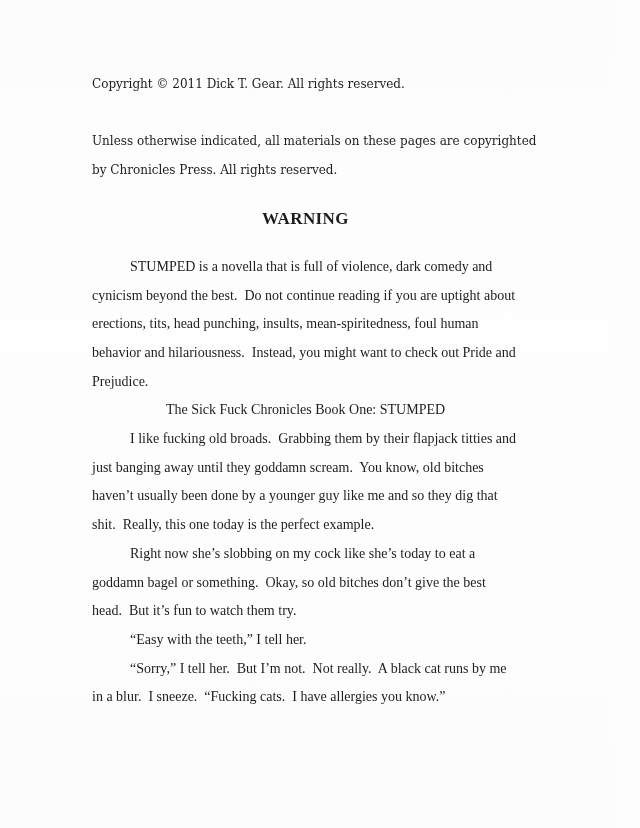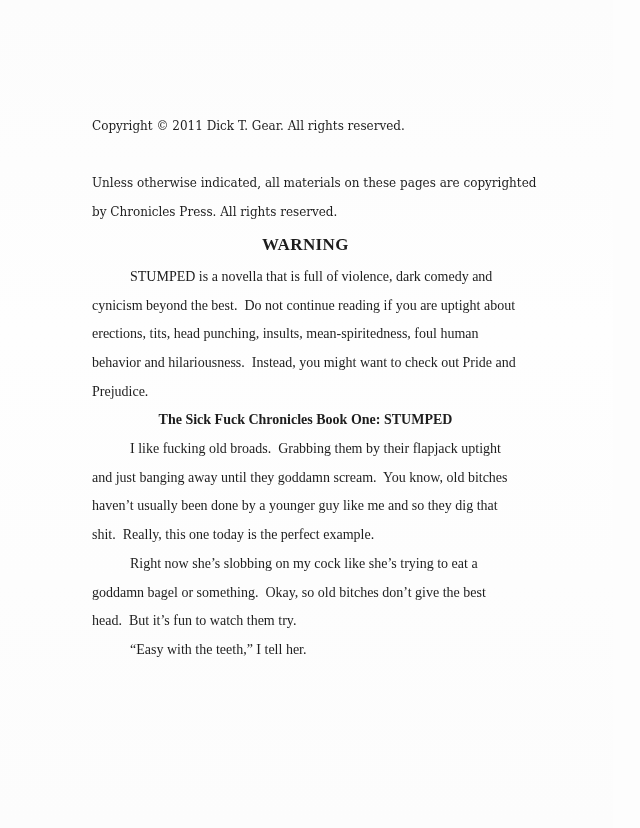--- a/index.html
+++ b/index.html
@@ -5,21 +5,21 @@
   html, body {
     margin: 0;
     padding: 0;
     background: #fdfdfd;
   }
   .page {
     position: relative;
     box-sizing: border-box;
     width: 613px;
     height: 828px;
-    padding: 112px 94px 0 92px;
+    padding: 70px 94px 0 92px;
     background: linear-gradient(180deg, #fcfcfc 0%, #fefefe 40%, #fcfcfc 100%);
     font-family: "Liberation Serif", serif;
     font-size: 14px;
     line-height: 28.7px;
     color: #1d1d1d;
     overflow: hidden;
   }
   .meta {
     font-family: "DejaVu Serif", serif;
     font-size: 12px;
@@ -30,26 +30,26 @@
   }
   .meta.gap {
     margin-top: 28.7px;
   }
   .warning {
     font-size: 17px;
     line-height: 36px;
     font-weight: 700;
     text-align: center;
     letter-spacing: 0.4px;
-    margin: 0;
+    margin: 16px;
   }
   .chapter {
     font-size: 14px;
     line-height: 28.7px;
-    font-weight: 700;
+    font-weight: 400;
     text-align: center;
     text-indent: 0;
     margin: 0;
   }
   p.body {
     margin: 0;
     text-indent: 38px;
     white-space: pre-wrap;
   }
 </style>
@@ -62,21 +62,22 @@
 
   <p class="meta gap">Unless otherwise indicated, all materials on these pages are copyrighted by Chronicles Press. All rights reserved.</p>
 
   <h1 class="warning">WARNING</h1>
 
   <p class="body">STUMPED is a novella that is full of violence, dark comedy and cynicism beyond the best.  Do not continue reading if you are uptight about erections, tits, head punching, insults, mean-spiritedness, foul human behavior and hilariousness.  Instead, you might want to check out Pride and Prejudice.</p>
 
 
   <h2 class="chapter">The Sick Fuck Chronicles Book One: STUMPED</h2>
 
-  <p class="body">I like fucking old broads.  Grabbing them by their flapjack uptight and just banging away until they goddamn scream.  You know, old bitches haven’t usually been done by a younger guy like me and so they dig that shit.  Really, this one today is the perfect example.</p>
+  <p class="body">I like fucking old broads.  Grabbing them by their flapjack titties and just banging away until they goddamn scream.  You know, old bitches haven’t usually been done by a younger guy like me and so they dig that shit.  Really, this one today is the perfect example.</p>
 
-  <p class="body">Right now she’s slobbing on my cock like she’s trying to eat a goddamn bagel or something.  Okay, so old bitches don’t give the best head.  But it’s fun to watch them try.</p>
+  <p class="body">Right now she’s slobbing on my cock like she’s today to eat a goddamn bagel or something.  Okay, so old bitches don’t give the best head.  But it’s fun to watch them try.</p>
 
   <p class="body">“Easy with the teeth,” I tell her.</p>
 
 
+  <p class="body">“Sorry,” I tell her.  But I’m not.  Not really.  A black cat runs by me in a blur.  I sneeze.  “Fucking cats.  I have allergies you know.”</p>
 
 </div>
 
 </body></html>

